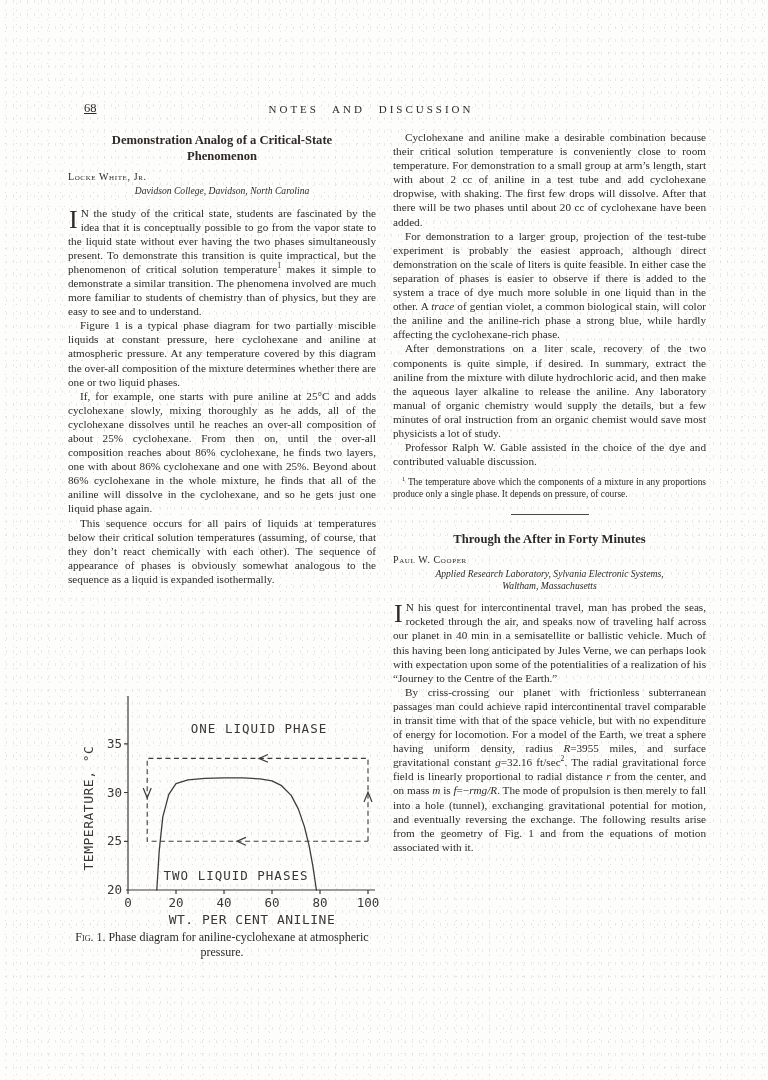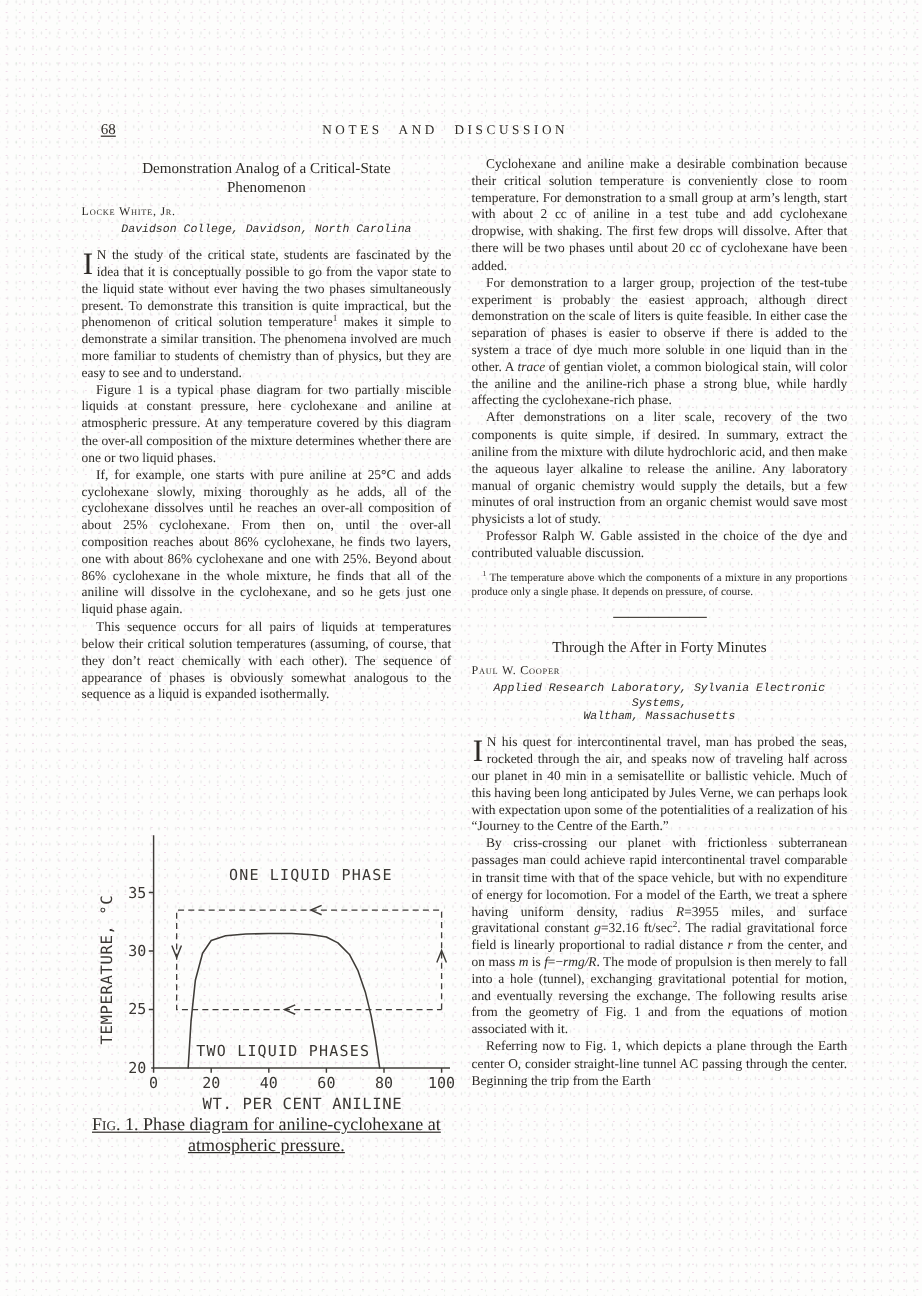--- a/index.html
+++ b/index.html
@@ -17,31 +17,30 @@
   }
   .pagenum{position:absolute;left:84px;top:101px;font-size:12.5px;text-decoration:underline;}
   .running-head{
     position:absolute;left:240px;top:103px;width:262px;text-align:center;
     font-size:11px;letter-spacing:3px;word-spacing:8px;
   }
   .col{position:absolute;}
   .col-left{left:68px;top:130px;width:308px;}
   .col-right{left:393px;top:130px;width:313px;}
   h1.title{
-    font-size:12.6px;line-height:16px;font-weight:normal;text-align:center;
+    font-size:12.6px;line-height:16px;font-weight:bold;text-align:center;
     margin:2px 0 7px 0;
   }
   .byline{
     text-align:left;font-size:10px;font-variant:small-caps;
     letter-spacing:.6px;margin:0 0 3px 0;
   }
   .affil{
     text-align:center;font-style:italic;font-size:9.6px;line-height:11.5px;
     margin:0 0 9px 0;
-    font-family:Liberation Mono, monospace;
   }
   p.para{
     margin:0;font-size:11.2px;line-height:14.1px;text-align:justify;
     text-indent:12px;
   }
   p.para.noindent{text-indent:0;}
   .dropcap{
     float:left;font-size:26px;line-height:26px;margin:1px 3px 0 1px;
   }
   sup{font-size:.68em;vertical-align:super;line-height:0;}
@@ -54,21 +53,21 @@
   svg.figure .axis{stroke:#3f3c38;stroke-width:1.2;fill:none;}
   svg.figure .curve{stroke:#3f3c38;stroke-width:1.3;fill:none;stroke-linejoin:round;stroke-linecap:round;}
   svg.figure .dashed{stroke:#3f3c38;stroke-width:1.1;fill:none;stroke-dasharray:5 3.5;}
   svg.figure .arrowhead{stroke:#3f3c38;stroke-width:1.2;fill:none;}
   svg.figure text{fill:#3a3733;font-family:"DejaVu Sans Mono", monospace;}
   .phase-label{font-size:12.5px;letter-spacing:1px;}
   .tick-label{font-size:12.5px;}
   .axis-label{font-size:13px;letter-spacing:.5px;}
   .fig-caption{
     position:absolute;left:64px;top:930px;width:316px;text-align:center;
-    font-size:15px;color:#2d2a26;text-decoration:underline;
+    font-size:12px;color:#2d2a26;
   }
   .fig-caption .sc{font-variant:small-caps;}
 </style>
 </head>
 <body>
 
 <div class="pagenum">68</div>
 <div class="running-head">NOTES AND DISCUSSION</div>
 
 <div class="col col-left">
@@ -127,15 +126,14 @@
   <div class="footnote">
       <p class="para"><sup>1</sup><span> The temperature above which the components of a mixture in any proportions produce only a single phase. It depends on pressure, of course.</span></p>
     </div>
   <div class="divider"></div>
   <h1 class="title">Through the After in Forty Minutes</h1>
   <div class="byline">Paul W. Cooper</div>
   <div class="affil"><span>Applied Research Laboratory, Sylvania Electronic Systems,</span><br><span>Waltham, Massachusetts</span></div>
   <div>
       <p class="para noindent"><span class="dropcap">I</span><span>N his quest for intercontinental travel, man has probed the seas, rocketed through the air, and speaks now of traveling half across our planet in 40 min in a semisatellite or ballistic vehicle. Much of this having been long anticipated by Jules Verne, we can perhaps look with expectation upon some of the potentialities of a realization of his “Journey to the Centre of the Earth.”</span></p>
       <p class="para"><span>By criss-crossing our planet with frictionless subterranean passages man could achieve rapid intercontinental travel comparable in transit time with that of the space vehicle, but with no expenditure of energy for locomotion. For a model of the Earth, we treat a sphere having uniform density, radius </span><i>R</i><span>=3955 miles, and surface gravitational constant </span><i>g</i><span>=32.16 ft/sec</span><sup>2</sup><span>. The radial gravitational force field is linearly proportional to radial distance </span><i>r</i><span> from the center, and on mass </span><i>m</i><span> is </span><i>f</i><span>=−</span><i>rmg/R</i><span>. The mode of propulsion is then merely to fall into a hole (tunnel), exchanging gravitational potential for motion, and eventually reversing the exchange. The following results arise from the geometry of Fig. 1 and from the equations of motion associated with it.</span></p>
-      <p class="para"><span>Referring now to Fig. 1, which depicts a plane through the Earth center O, consider straight-line tunnel AC passing through the center. Beginning the trip from the Earth</span></p>
     </div>
 </div>
 
 </body></html>

